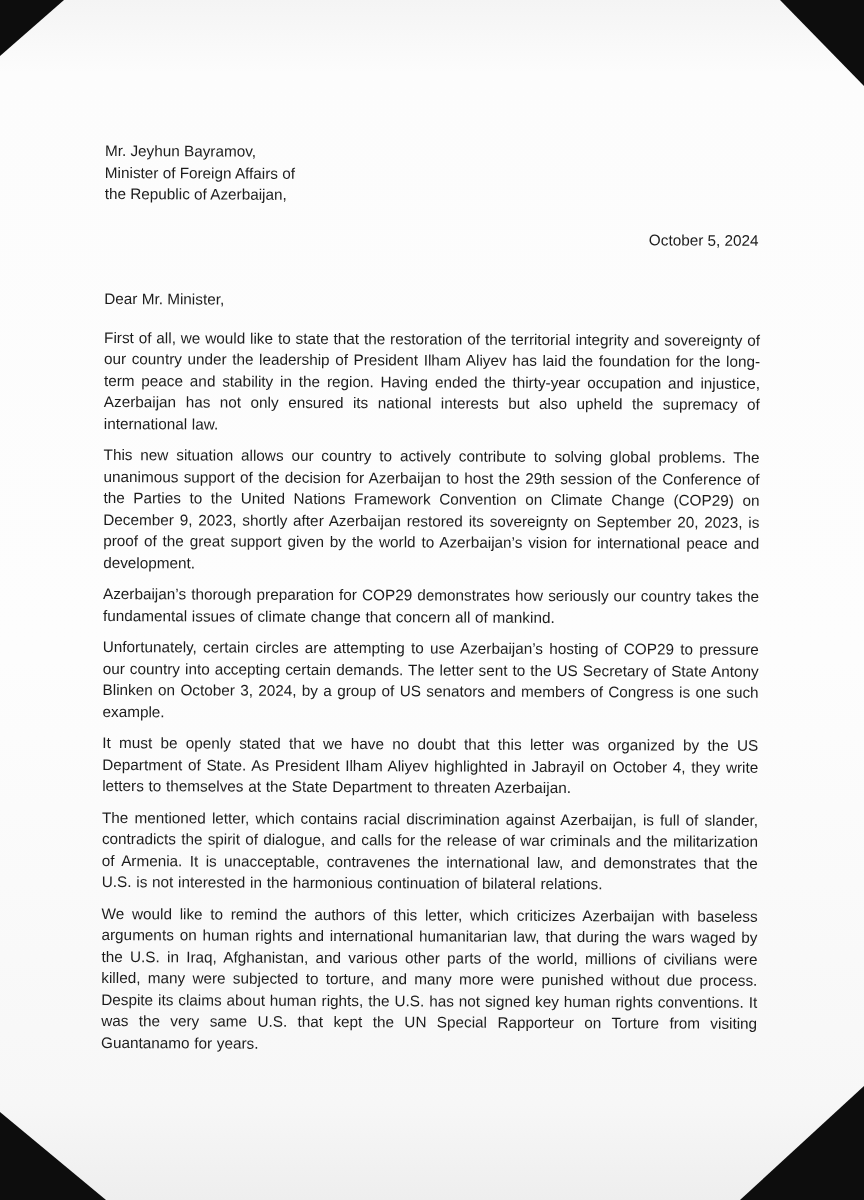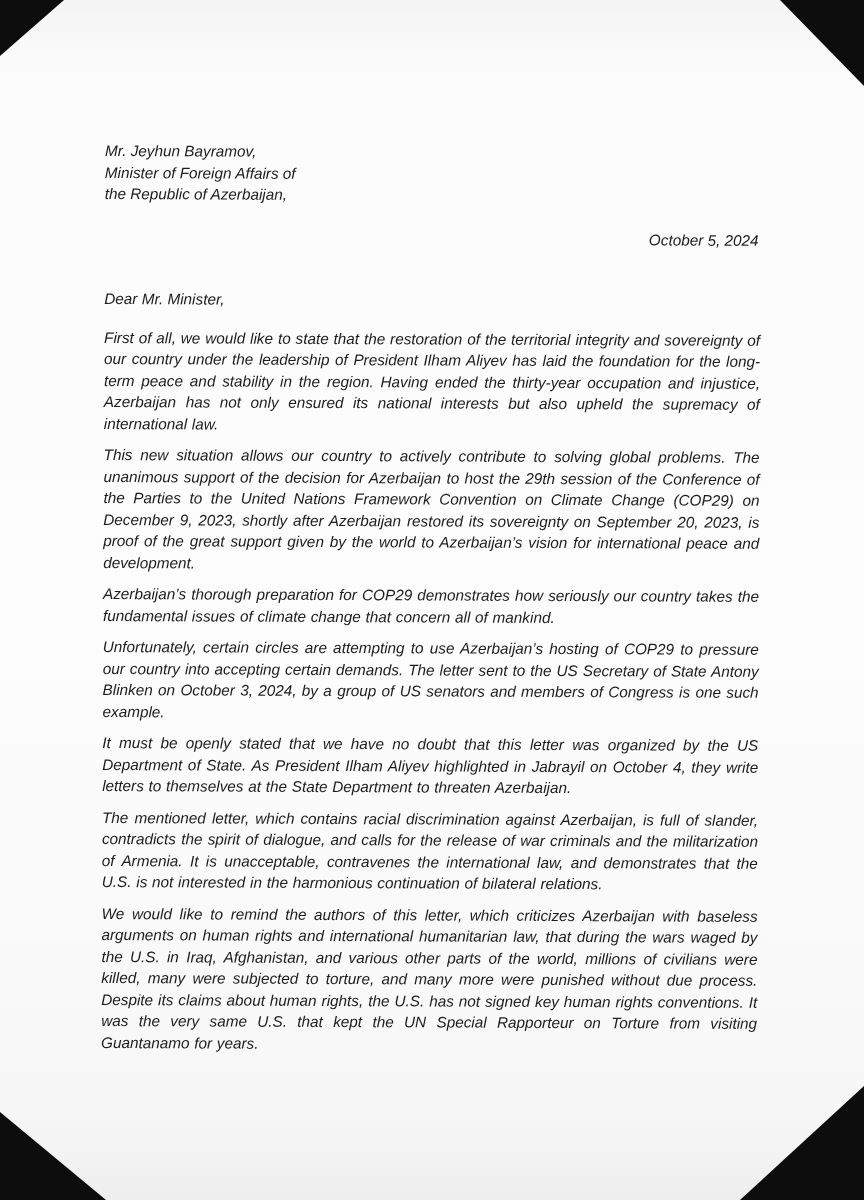--- a/index.html
+++ b/index.html
@@ -15,21 +15,20 @@
     font-family: "Liberation Sans", sans-serif;
   }
   .photo {
     position: absolute;
     inset: 0;
   }
   .page {
     position: absolute;
     inset: 0;
     background: linear-gradient(180deg, #f4f4f4 0%, #fcfcfc 6%, #fdfdfd 55%, #f7f7f7 92%, #eeeeee 100%);
-    font-style: italic;
   }
   .content {
     position: absolute;
     left: 105px;
     top: 140px;
     width: 656px;
     color: #1c1c1c;
     font-size: 15.3px;
     line-height: 21.5px;
     transform: rotate(0.25deg);

